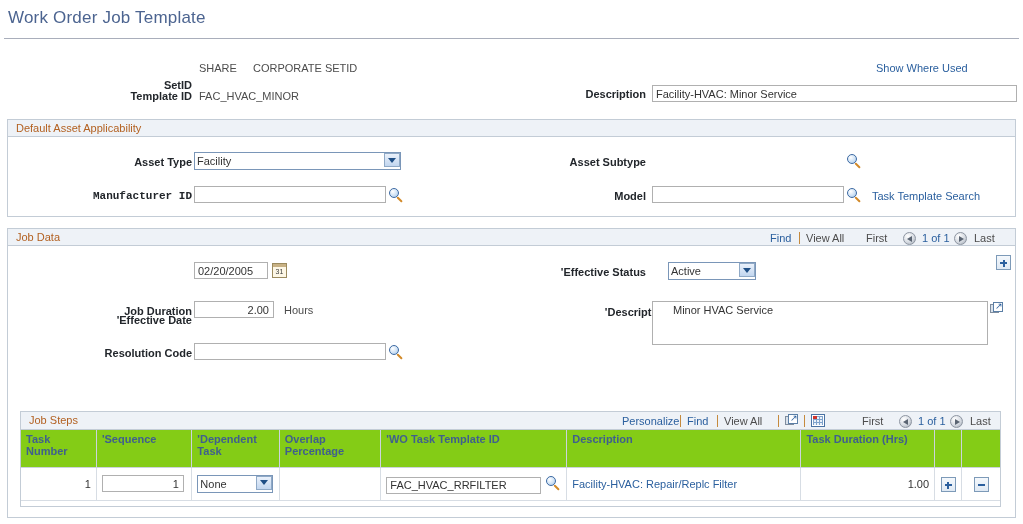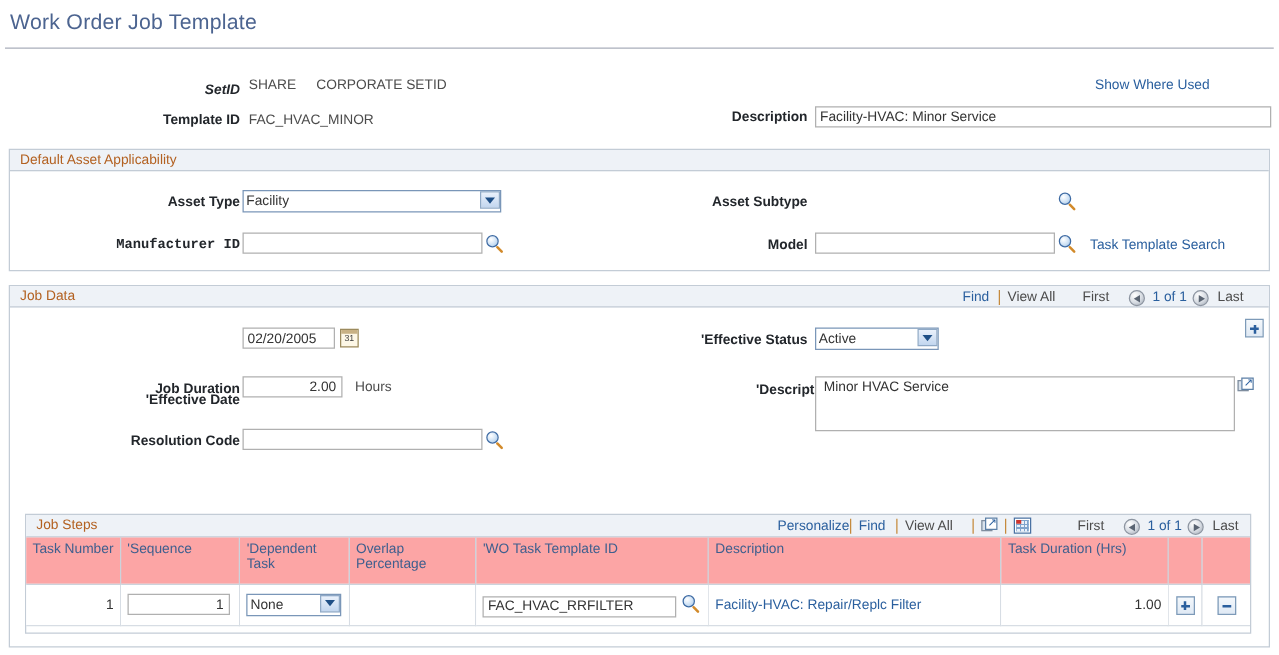--- a/index.html
+++ b/index.html
@@ -49,21 +49,21 @@
     border: 1px solid #b0b0b0;
     background: #ffffff;
     font-family: "Liberation Sans", sans-serif;
     font-size: 11px; color: #333333;
     padding: 1px 3px; height: 17px; line-height: 14px;
     outline: none;
   }
   .inp.num { text-align: right; padding-right: 4px; }
   textarea.inp {
     resize: none; overflow: hidden; line-height: 13px;
-    padding: 2px 6px;
+    padding: 2px 20px;
   }
   select.inp {
     height: 18px; padding: 0 2px;
     border: 1px solid #7a96b8;
     background: #ffffff;
     -webkit-appearance: none; appearance: none;
   }
   .sel-wrap { position: absolute; }
   .sel-wrap select { position: absolute; left: 0; top: 0; width: 100%; height: 100%; }
   .sel-arrow {
@@ -197,24 +197,24 @@
   .grid-hdrbar {
     position: absolute; left: 0; top: 0; width: 100%; height: 18px;
     background: #eef2f7; border-bottom: 1px solid #c3ccd6;
   }
   .grid table {
     position: absolute; left: 0; top: 18px;
     border-collapse: collapse; table-layout: fixed;
     font-size: 11px;
   }
   .grid th {
-    background: #fca5a5;
+    background: #84cc16;
     border-right: 1px solid #ccd3dc;
     border-bottom: 1px solid #ccd3dc;
-    color: #3f5f8e; font-weight: normal; font-size: 11px;
+    color: #3f5f8e; font-weight: bold; font-size: 11px;
     text-align: left; vertical-align: top;
     padding: 3px 5px 3px 5px;
     line-height: 12px;
     height: 37px;
   }
   .grid td {
     border-right: 1px solid #d7dde4;
     border-bottom: 1px solid #d7dde4;
     background: #ffffff;
     padding: 3px 5px;
@@ -227,21 +227,21 @@
   .cell-link { color: #2a5f9e; text-decoration: none; cursor: pointer; }
 </style>
 </head>
 <body>
 
 <div class="page">
 
   <div class="page-title">Work Order Job Template</div>
   <div class="title-rule"></div>
 
-  <div class="lbl" style="left:60px; top:66px; width:132px;font-style:italic;">SetID</div>
+  <div class="lbl" style="left:60px; top:79px; width:132px;">SetID</div>
   <div class="val" style="left:199px; top:62px;">SHARE</div>
   <div class="val" style="left:253px; top:62px;">CORPORATE SETID</div>
 
   <div class="lbl" style="left:60px; top:90px; width:132px;">Template ID</div>
   <div class="val" style="left:199px; top:90px;">FAC_HVAC_MINOR</div>
 
   <a class="link" style="left:876px; top:62px;">Show Where Used</a>
 
   <div class="lbl" style="left:470px; top:88px; width:176px;">Description</div>
   <input class="inp" style="left: 652px; top: 85px; width: 365px;" value="Facility-HVAC: Minor Service">
@@ -298,21 +298,21 @@
 
   <div class="pmbtn plus" style="left:996px; top:255px;"></div>
 
   <div class="lbl" style="left:20px; top:266px; width:172px;margin-top:48px;">'Effective Date</div>
   <input class="inp" style="left: 194px; top: 262px; width: 74px;" value="02/20/2005">
   <div class="cal" style="left:272px; top:263px;">
       <div class="cnum">31</div>
     </div>
 
   <div class="lbl" style="left:470px; top:266px; width:176px;">'Effective Status</div>
-  <div class="sel-wrap" style="left:652px; top:262px; width:99px; height:18px;">
+  <div class="sel-wrap" style="left:668px; top:262px; width:88px; height:18px;">
     <select class="inp">
       <option>Active</option>
     </select>
     <div class="sel-arrow"></div>
   </div>
 
   <div class="lbl" style="left:20px; top:305px; width:172px;">Job Duration</div>
   <input class="inp num" style="left: 194px; top: 301px; width: 80px;" value="2.00">
   <div class="val" style="left:284px; top:304px;">Hours</div>
 

